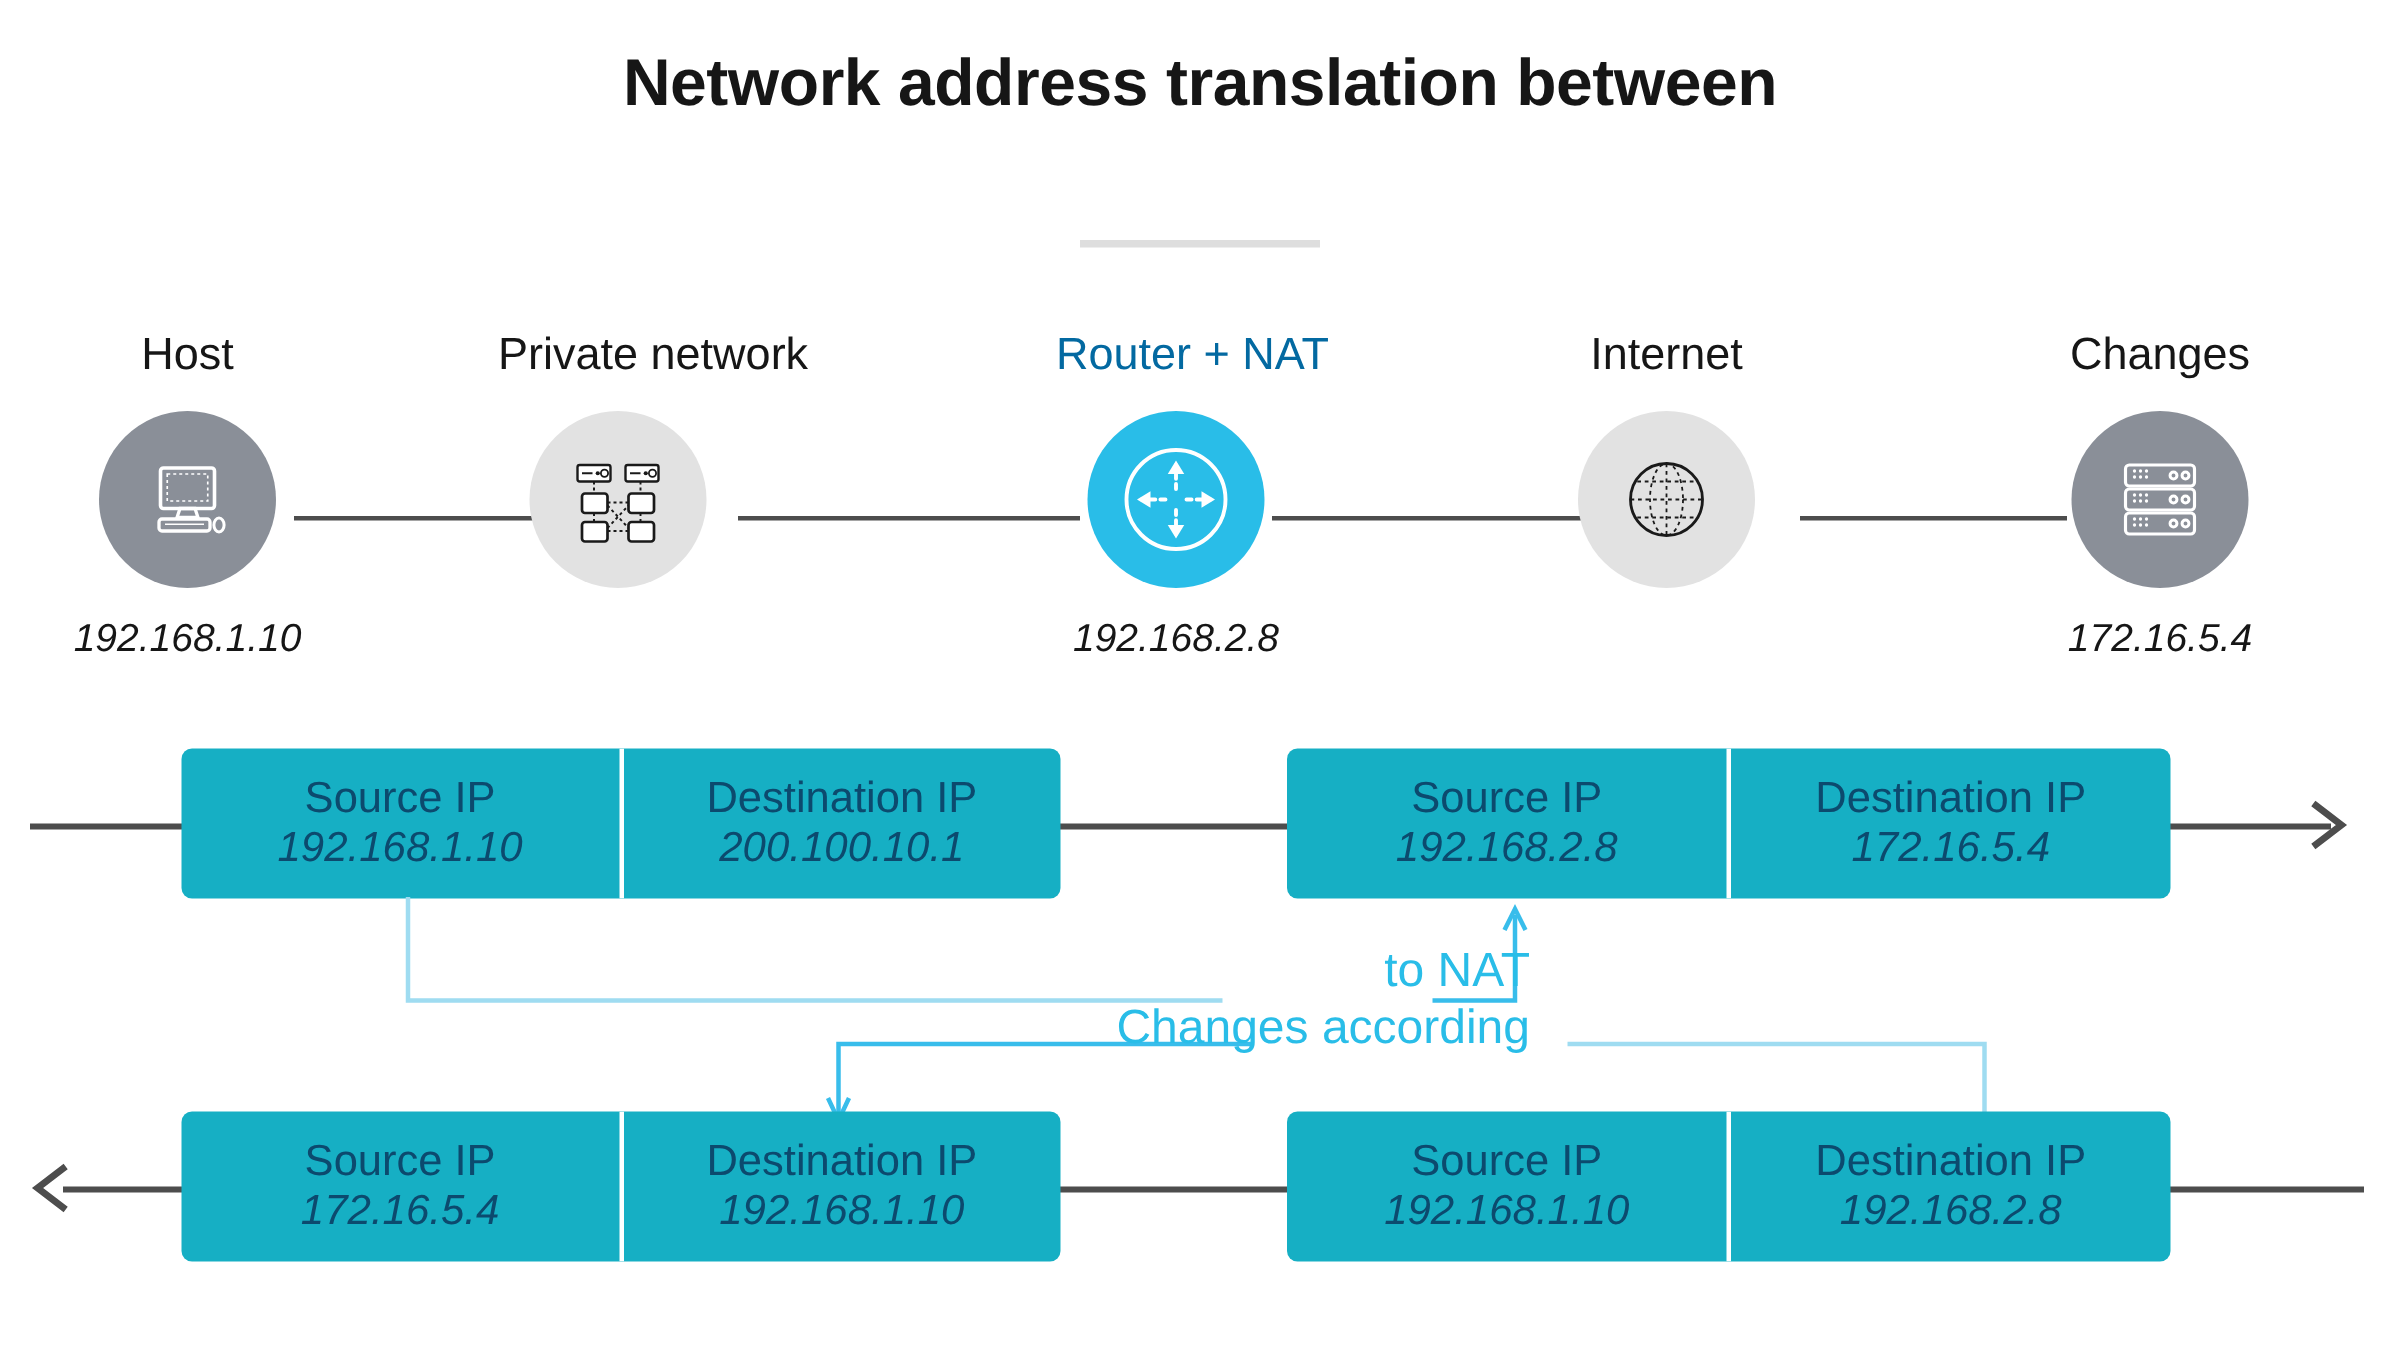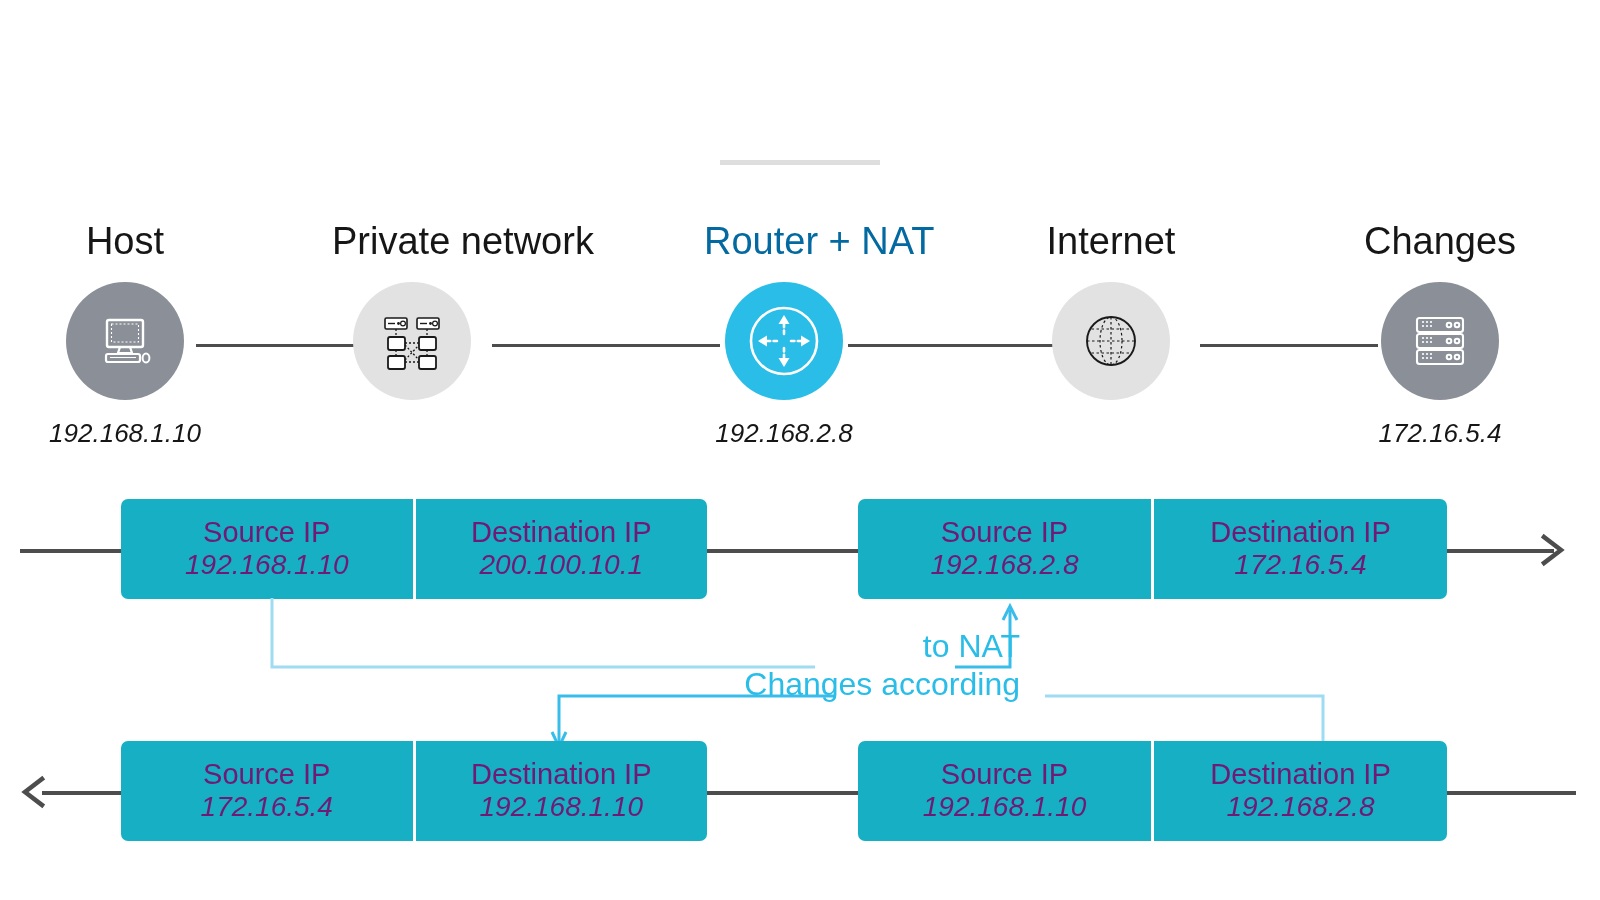--- a/index.html
+++ b/index.html
@@ -20,21 +20,21 @@
   }
   .title-line { display: block; }
   .title-rule {
     position: absolute; left: 720px; top: 160px;
     width: 160px; height: 5px; background: #dedede;
   }
 
   
   .node { position: absolute; width: 160px; text-align: center; }
   .node-label {
-    font-size: 38px; color: #161616; line-height: 1;
+    font-size: 30px; color: #161616; line-height: 1;
     white-space: nowrap;
   }
   .node-label.accent { color: #0369a1; }
   .node-circle {
     width: 118px; height: 118px; border-radius: 50%;
     margin: 22px auto 0;
     display: flex; align-items: center; justify-content: center;
   }
   .c-dark  { background: #8a8f98; }
   .c-light { background: #e2e2e2; }
@@ -49,21 +49,21 @@
     position: absolute; height: 3px; background: #4d4d4d; top: 344px;
   }
 
   
   .packet {
     position: absolute; height: 100px;
     background: #16AFC4; border-radius: 7px;
     display: flex; overflow: hidden;
   }
   .cell {
-    flex: 1 1 0; color: #701a75; text-align: center;
+    flex: 1 1 0; color: #0c4a6e; text-align: center;
     display: flex; flex-direction: column; justify-content: center;
     padding: 0 0;
   }
   .cell + .cell { border-left: 3px solid #ffffff; }
   .cell-label { font-size: 29px; line-height: 1.08; white-space: nowrap; }
   .cell-value { font-size: 28px; font-style: italic; line-height: 1.15; white-space: nowrap; }
 
   .flow-line { position: absolute; height: 4px; background: #4d4d4d; }
   .flow-arrow { position: absolute; }
 
@@ -75,20 +75,21 @@
   }
   .nat-line { display: block; }
   .conn { position: absolute; }
 </style>
 </head>
 <body>
 
 <div id="stage">
 
   <div class="title">
+    <span class="title-line">Network address translation between</span>
   </div>
   <div class="title-rule"></div>
 
   <div class="link-line" style="left:196px;  width:178px;"></div>
   <div class="link-line" style="left:492px;  width:228px;"></div>
   <div class="link-line" style="left:848px; width:228px;"></div>
   <div class="link-line" style="left:1200px;width:178px;"></div>
 
   <div class="node" style="left:45px; top:222px;">
     <div class="node-label">Host</div>

